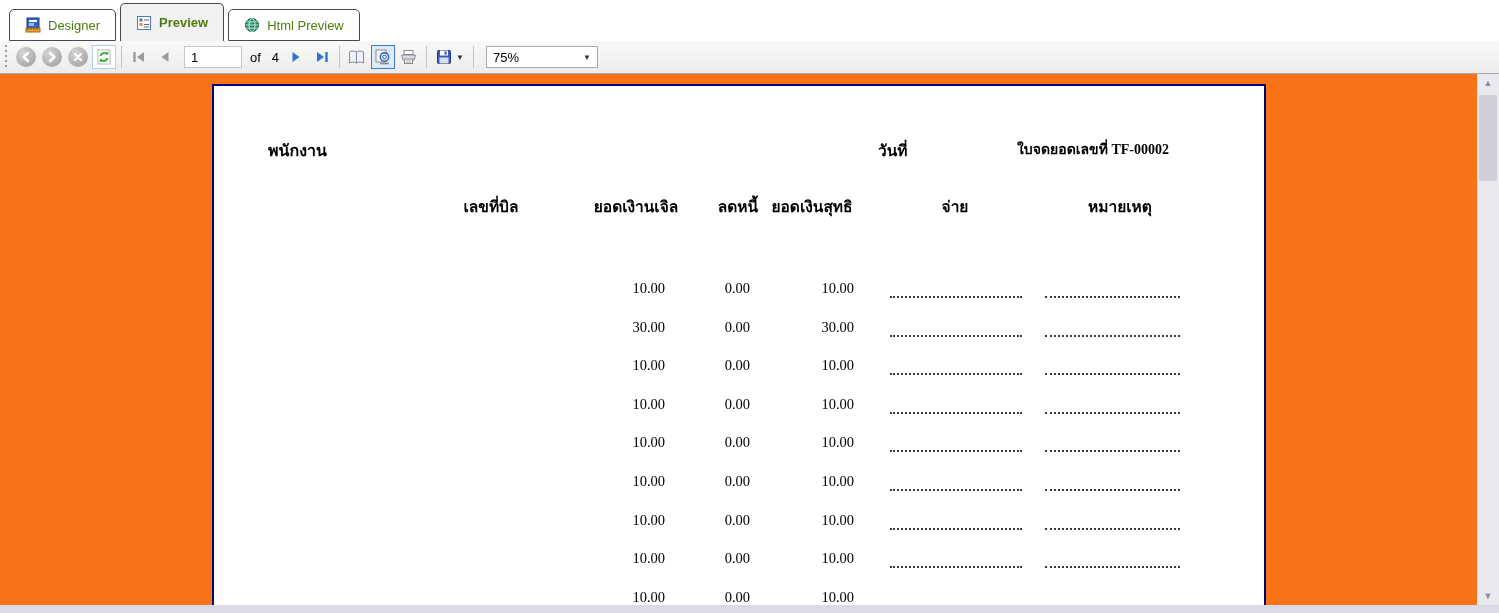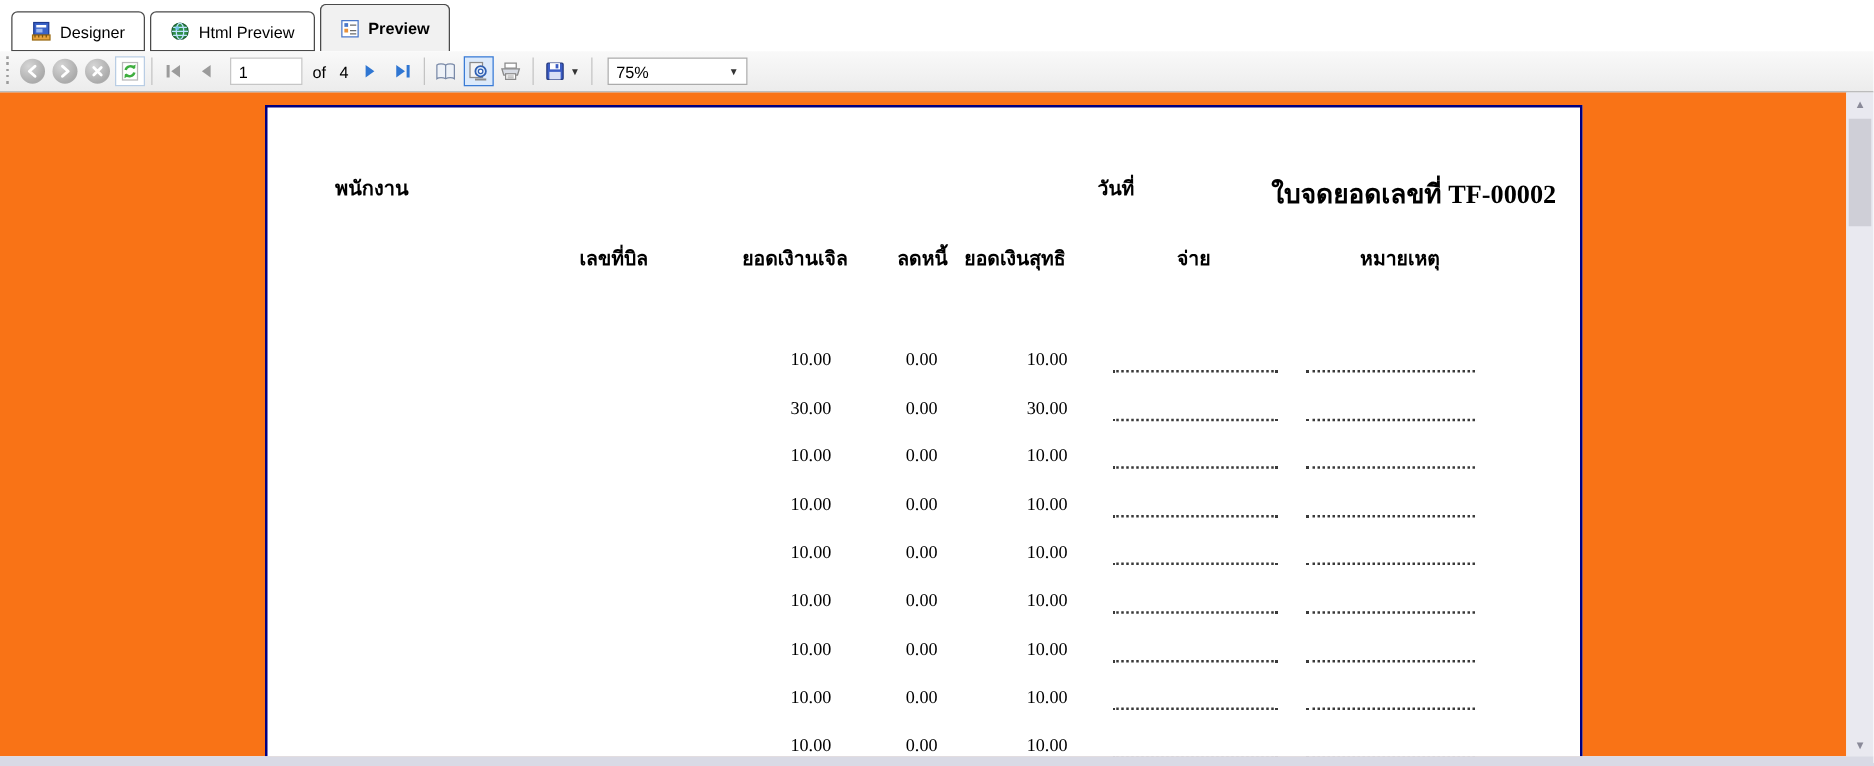--- a/index.html
+++ b/index.html
@@ -9,21 +9,21 @@
     font-family:"Liberation Sans", sans-serif; background:#ffffff;
   }
 
   
   .tabstrip {
     position:absolute; top:0; left:0; width:100%; height:41px;
     background:#ffffff; display:flex; align-items:flex-end; padding-left:9px;
   }
   .tab {
     height:32px; display:flex; align-items:center; gap:7px;
-    padding:0 15px; margin-right:4px; font-size:13px; color:#000000;
+    padding:0 15px; margin-right:4px; font-size:13px; color:#4d7c0f;
     background:#ffffff; border:1px solid #4a4a4a; border-radius:5px 5px 0 0;
     cursor:default; white-space:nowrap;
   }
   .tab.active {
     height:38px; background:#f1f1f1; border-bottom:none; font-weight:bold;
   }
   .tabicon { width:16px; height:16px; display:inline-block; flex:0 0 16px; }
 
   
   .toolbar {
@@ -65,21 +65,21 @@
     background:#f97316; overflow:hidden;
   }
   .page {
     position:absolute; left:212px; top:10px; width:1054px; height:940px;
     background:#ffffff; border:2px solid #000080;
     font-family:"Liberation Serif","DejaVu Serif",serif; color:#000;
   }
   .rpt-abs { position:absolute; white-space:nowrap; }
   .rpt-title { left:54px; top:52px; font-size:16px; font-weight:bold; }
   .rpt-date  { left:664px; top:52px; font-size:15.5px; font-weight:bold; }
-  .rpt-docno { left:803px; top:52px; font-size:21px; font-weight:bold;text-align:center; }
+  .rpt-docno { left:803px; top:52px; font-size:14px; font-weight:bold;text-align:center; }
   .col-head { position:absolute; top:108px; font-weight:bold; font-size:15.5px; text-align:center; white-space:nowrap; }
   .ch1 { left:217px; width:120px; }
   .ch2 { left:352px; width:140px; }
   .ch3 { left:455px; width:100px;padding-left:38px; }
   .ch4 { left:528px; width:140px; }
   .ch5 { left:671px; width:140px; }
   .ch6 { left:836px; width:140px; }
   .rpt-vendor { left:54px; top:148px; font-size:15.5px; }
 
   .rrow { position:absolute; left:0; width:100%; height:22px; font-size:14.5px; }
@@ -117,41 +117,41 @@
         <svg width="16" height="16" viewBox="0 0 16 16">
           <rect x="2" y="1" width="12" height="10" fill="#3a63c8" stroke="#1d3a8f"></rect>
           <rect x="4" y="3" width="8" height="2" fill="#ffffff"></rect>
           <rect x="4" y="6" width="5" height="3" fill="#9db8ef"></rect>
           <rect x="1" y="11" width="14" height="4" fill="#e8a33d" stroke="#9a6a12"></rect>
           <path d="M3 11v2 M6 11v2 M9 11v2 M12 11v2" stroke="#7a520e" stroke-width="1"></path>
         </svg>
       </span>
       <span>Designer</span>
     </div>
+    <div class="tab active">
+      <span class="tabicon">
+        <svg width="16" height="16" viewBox="0 0 16 16">
+          <rect x="1.5" y="1.5" width="13" height="13" fill="#ffffff" stroke="#4a77c9"></rect>
+          <rect x="3.5" y="3.5" width="3" height="3" fill="#4a77c9"></rect>
+          <rect x="3.5" y="8" width="3" height="3" fill="#e8913a"></rect>
+          <path d="M8 5h5 M8 9.5h5 M8 12h5" stroke="#6a6a6a" stroke-width="1"></path>
+        </svg>
+      </span>
+      <span>Preview</span>
+    </div>
     <div class="tab">
       <span class="tabicon">
         <svg width="16" height="16" viewBox="0 0 16 16">
           <circle cx="8" cy="8" r="6.5" fill="#2e8f4a" stroke="#1c5e30"></circle>
           <ellipse cx="8" cy="8" rx="3" ry="6.5" fill="none" stroke="#bfe3ff" stroke-width="1"></ellipse>
           <path d="M1.5 8h13 M2.5 4.8h11 M2.5 11.2h11" stroke="#bfe3ff" stroke-width="1" fill="none"></path>
           <circle cx="5.8" cy="5.5" r="1.6" fill="#6fc4ef" opacity="0.85"></circle>
         </svg>
       </span>
       <span>Html Preview</span>
-    </div>
-    <div class="tab active">
-      <span class="tabicon">
-        <svg width="16" height="16" viewBox="0 0 16 16">
-          <rect x="1.5" y="1.5" width="13" height="13" fill="#ffffff" stroke="#4a77c9"></rect>
-          <rect x="3.5" y="3.5" width="3" height="3" fill="#4a77c9"></rect>
-          <rect x="3.5" y="8" width="3" height="3" fill="#e8913a"></rect>
-          <path d="M8 5h5 M8 9.5h5 M8 12h5" stroke="#6a6a6a" stroke-width="1"></path>
-        </svg>
-      </span>
-      <span>Preview</span>
     </div>
   </div>
 
   <div class="toolbar">
     <div class="grip"></div>
 
     <div class="tbtn">
       <span class="navcircle">
         <svg width="12" height="12" viewBox="0 0 12 12">
             <path d="M8 2 L3.5 6 L8 10" fill="none" stroke="#ffffff" stroke-width="2.4" stroke-linecap="round" stroke-linejoin="round"></path>

